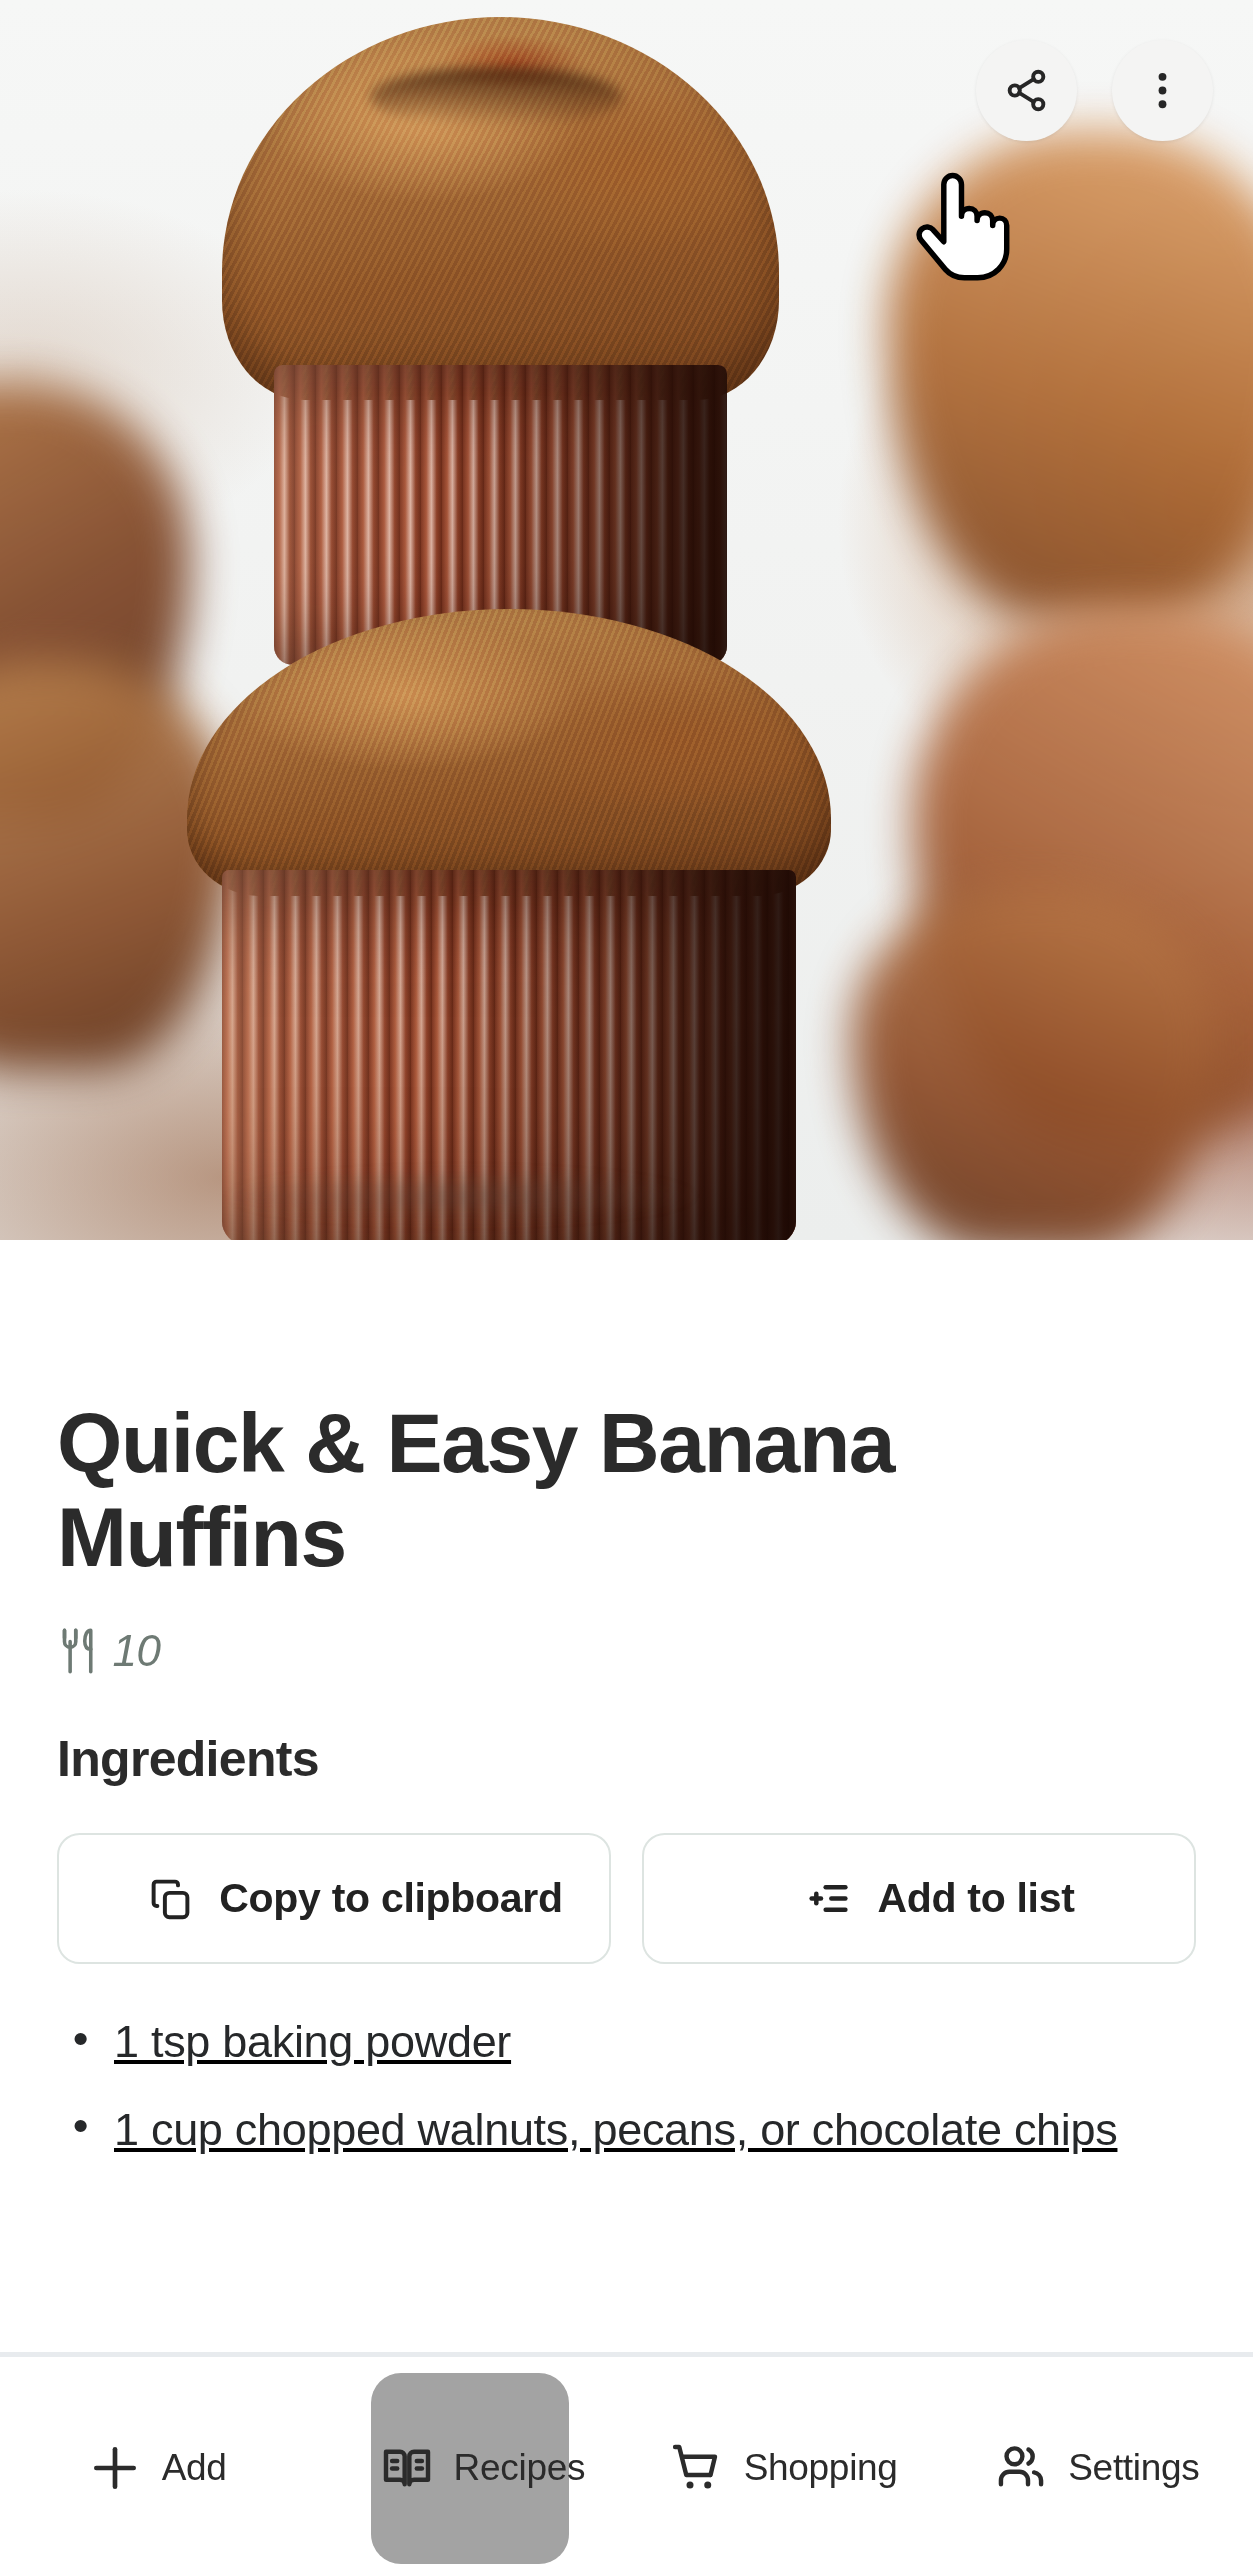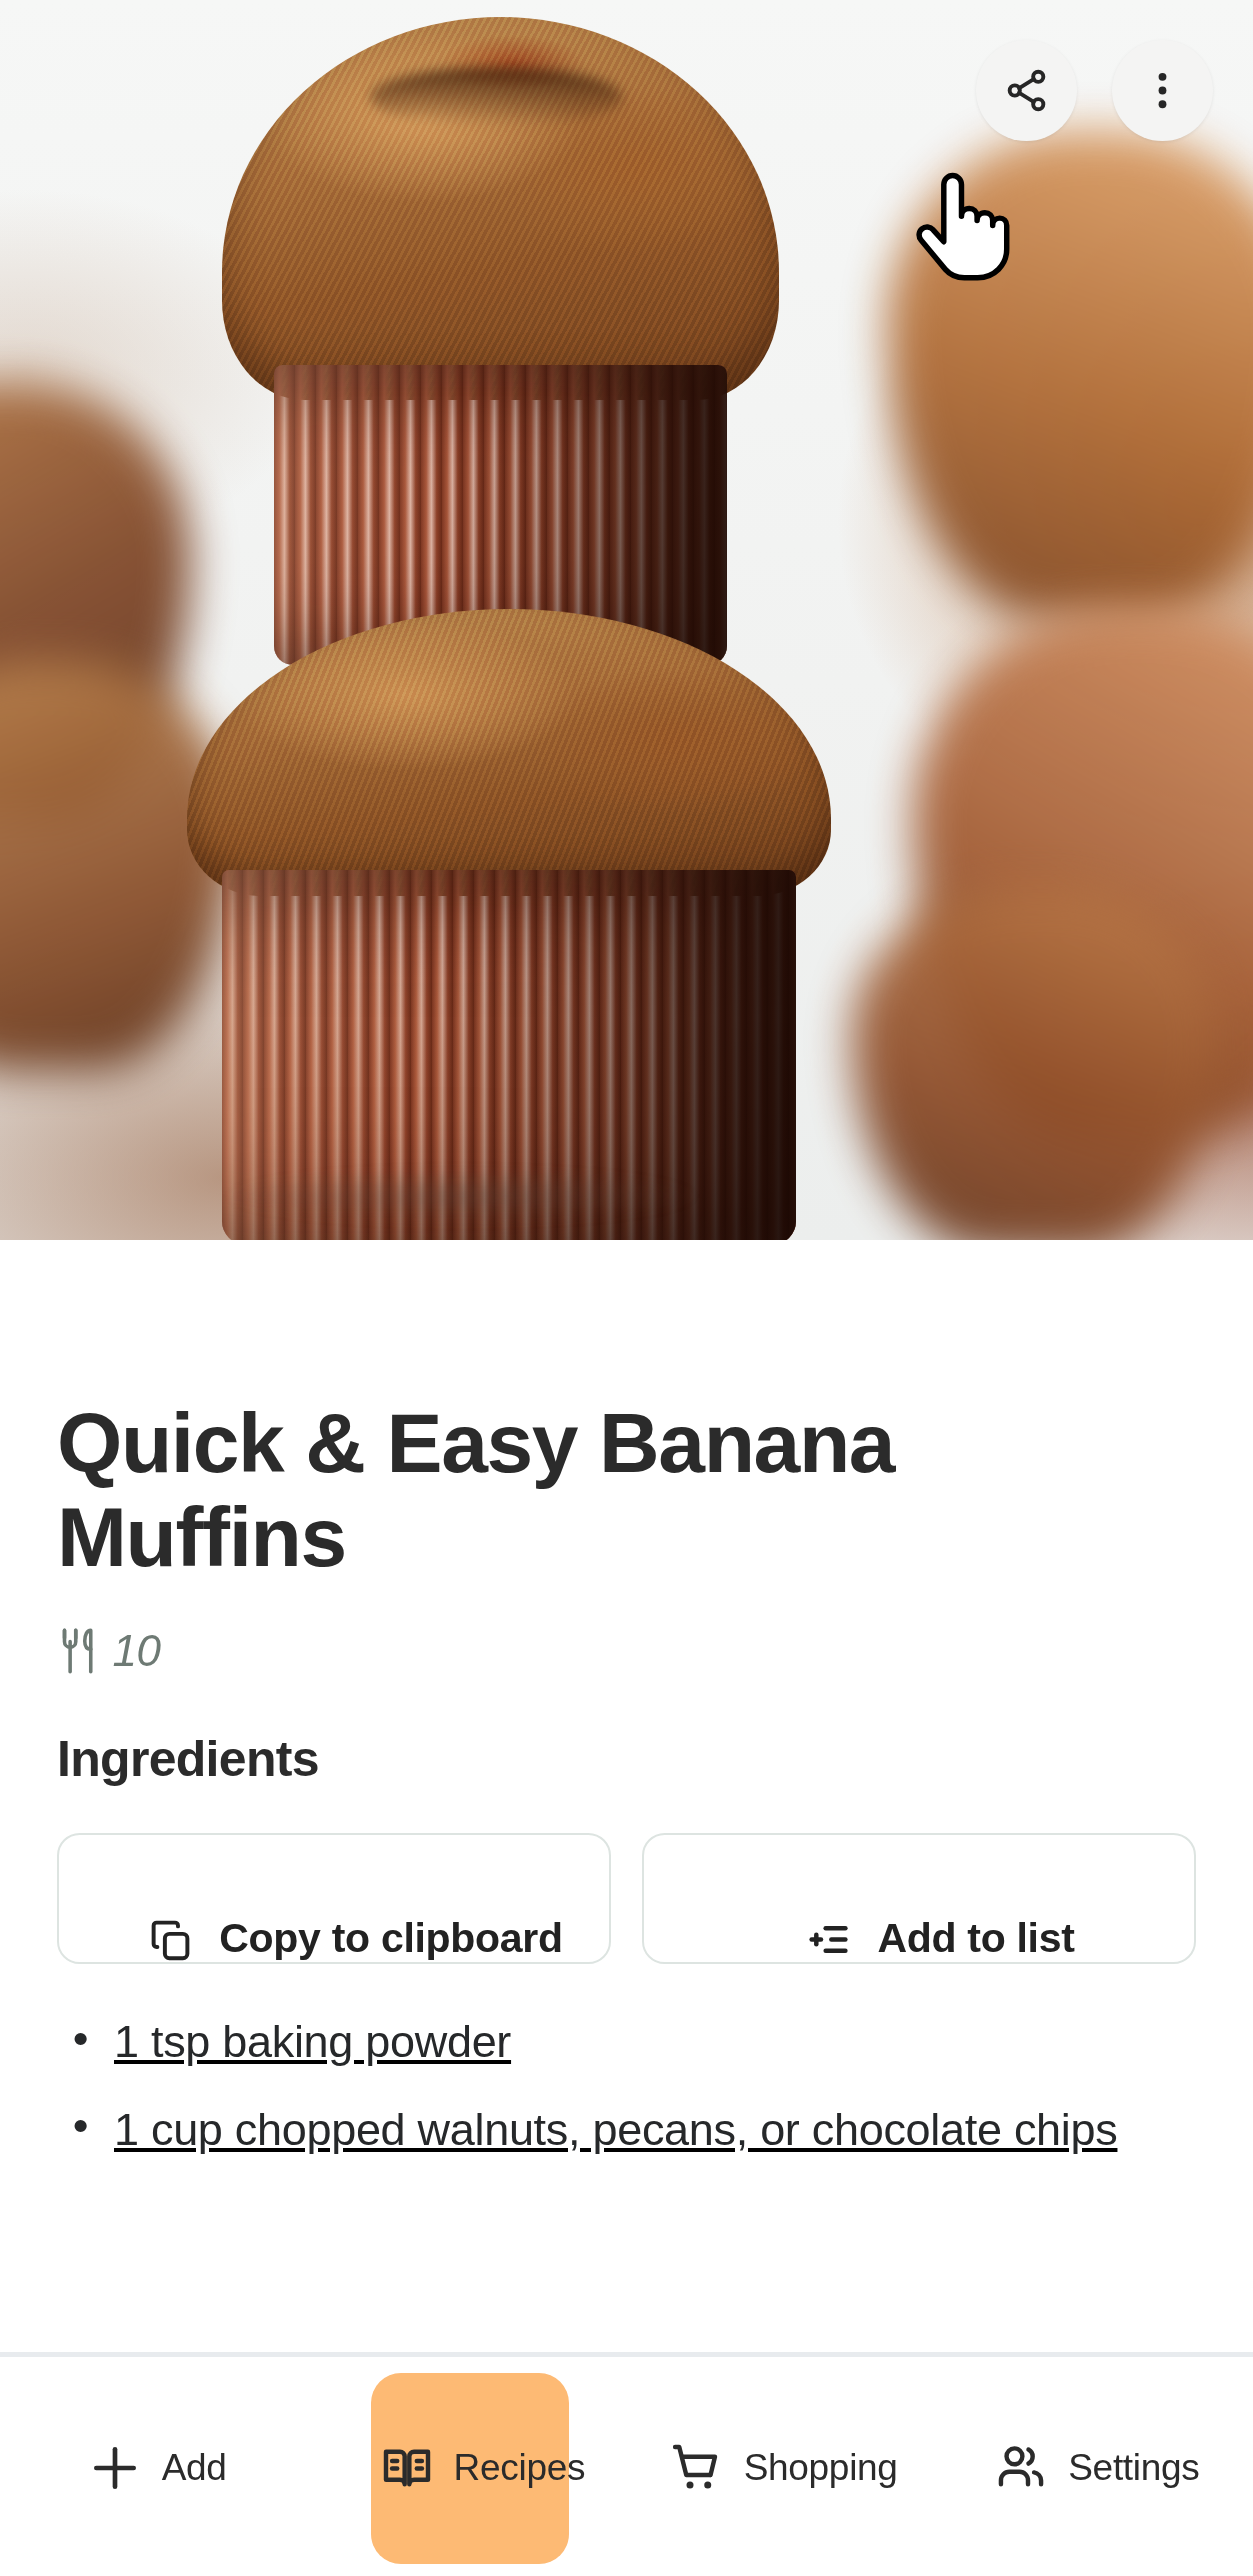--- a/index.html
+++ b/index.html
@@ -142,21 +142,21 @@
 
   .section-heading {
     margin-top:54px;
     font-size:50px; font-weight:700; color:#2b2b2b; letter-spacing:-0.7px;
   }
 
   .action-row { display:flex; gap:31px; margin-top:45px; }
   .action-btn {
     flex:1; height:131px; border:2.6px solid #dde4e1; border-radius:22.6px;
     background:#fff; cursor:pointer;
-    display:flex; align-items:flex-end; justify-content:center; gap:26px;padding-left:43px;
+    display:flex; align-items:center; justify-content:center; gap:26px;padding-left:43px;
   }
   .action-btn .lbl { font-size:41px; font-weight:700; color:#222; letter-spacing:-0.3px; }
   .action-btn svg { display:block; flex:none; }
 
   .ingredients { margin-top:50px; list-style:none;text-decoration:underline; }
   .ingredients li {
     position:relative; padding-left:57px; margin-bottom:31px;
     font-size:45px; line-height:1.26; color:#26282a; letter-spacing:-0.3px;
   }
   .ingredients li::before {
@@ -174,21 +174,21 @@
     position:absolute; left:0; bottom:0; width:1253px; height:224px;
     background:#fff; border-top:5.2px solid #e8ebee;
     display:flex; align-items:flex-start; justify-content:space-around;
     padding-top:15.7px;
   }
   .nav-item {
     width:198px; height:191px; border-radius:30px;
     display:flex; align-items:center; justify-content:center;
     gap:19px; cursor:pointer; background:transparent; border:none;
   }
-  .nav-item.active { background:#fdba74;padding-left:24px; }
+  .nav-item.active { background:#a3a3a3;padding-left:24px; }
   .nav-item .nav-label { font-size:37px; color:#2b2b2b; letter-spacing:-0.3px; }
   .nav-item svg { display:block; }
 </style>
 </head>
 <body>
 
 <div class="screen">
 
   <div class="hero">
     <div class="hero-bg"></div>

